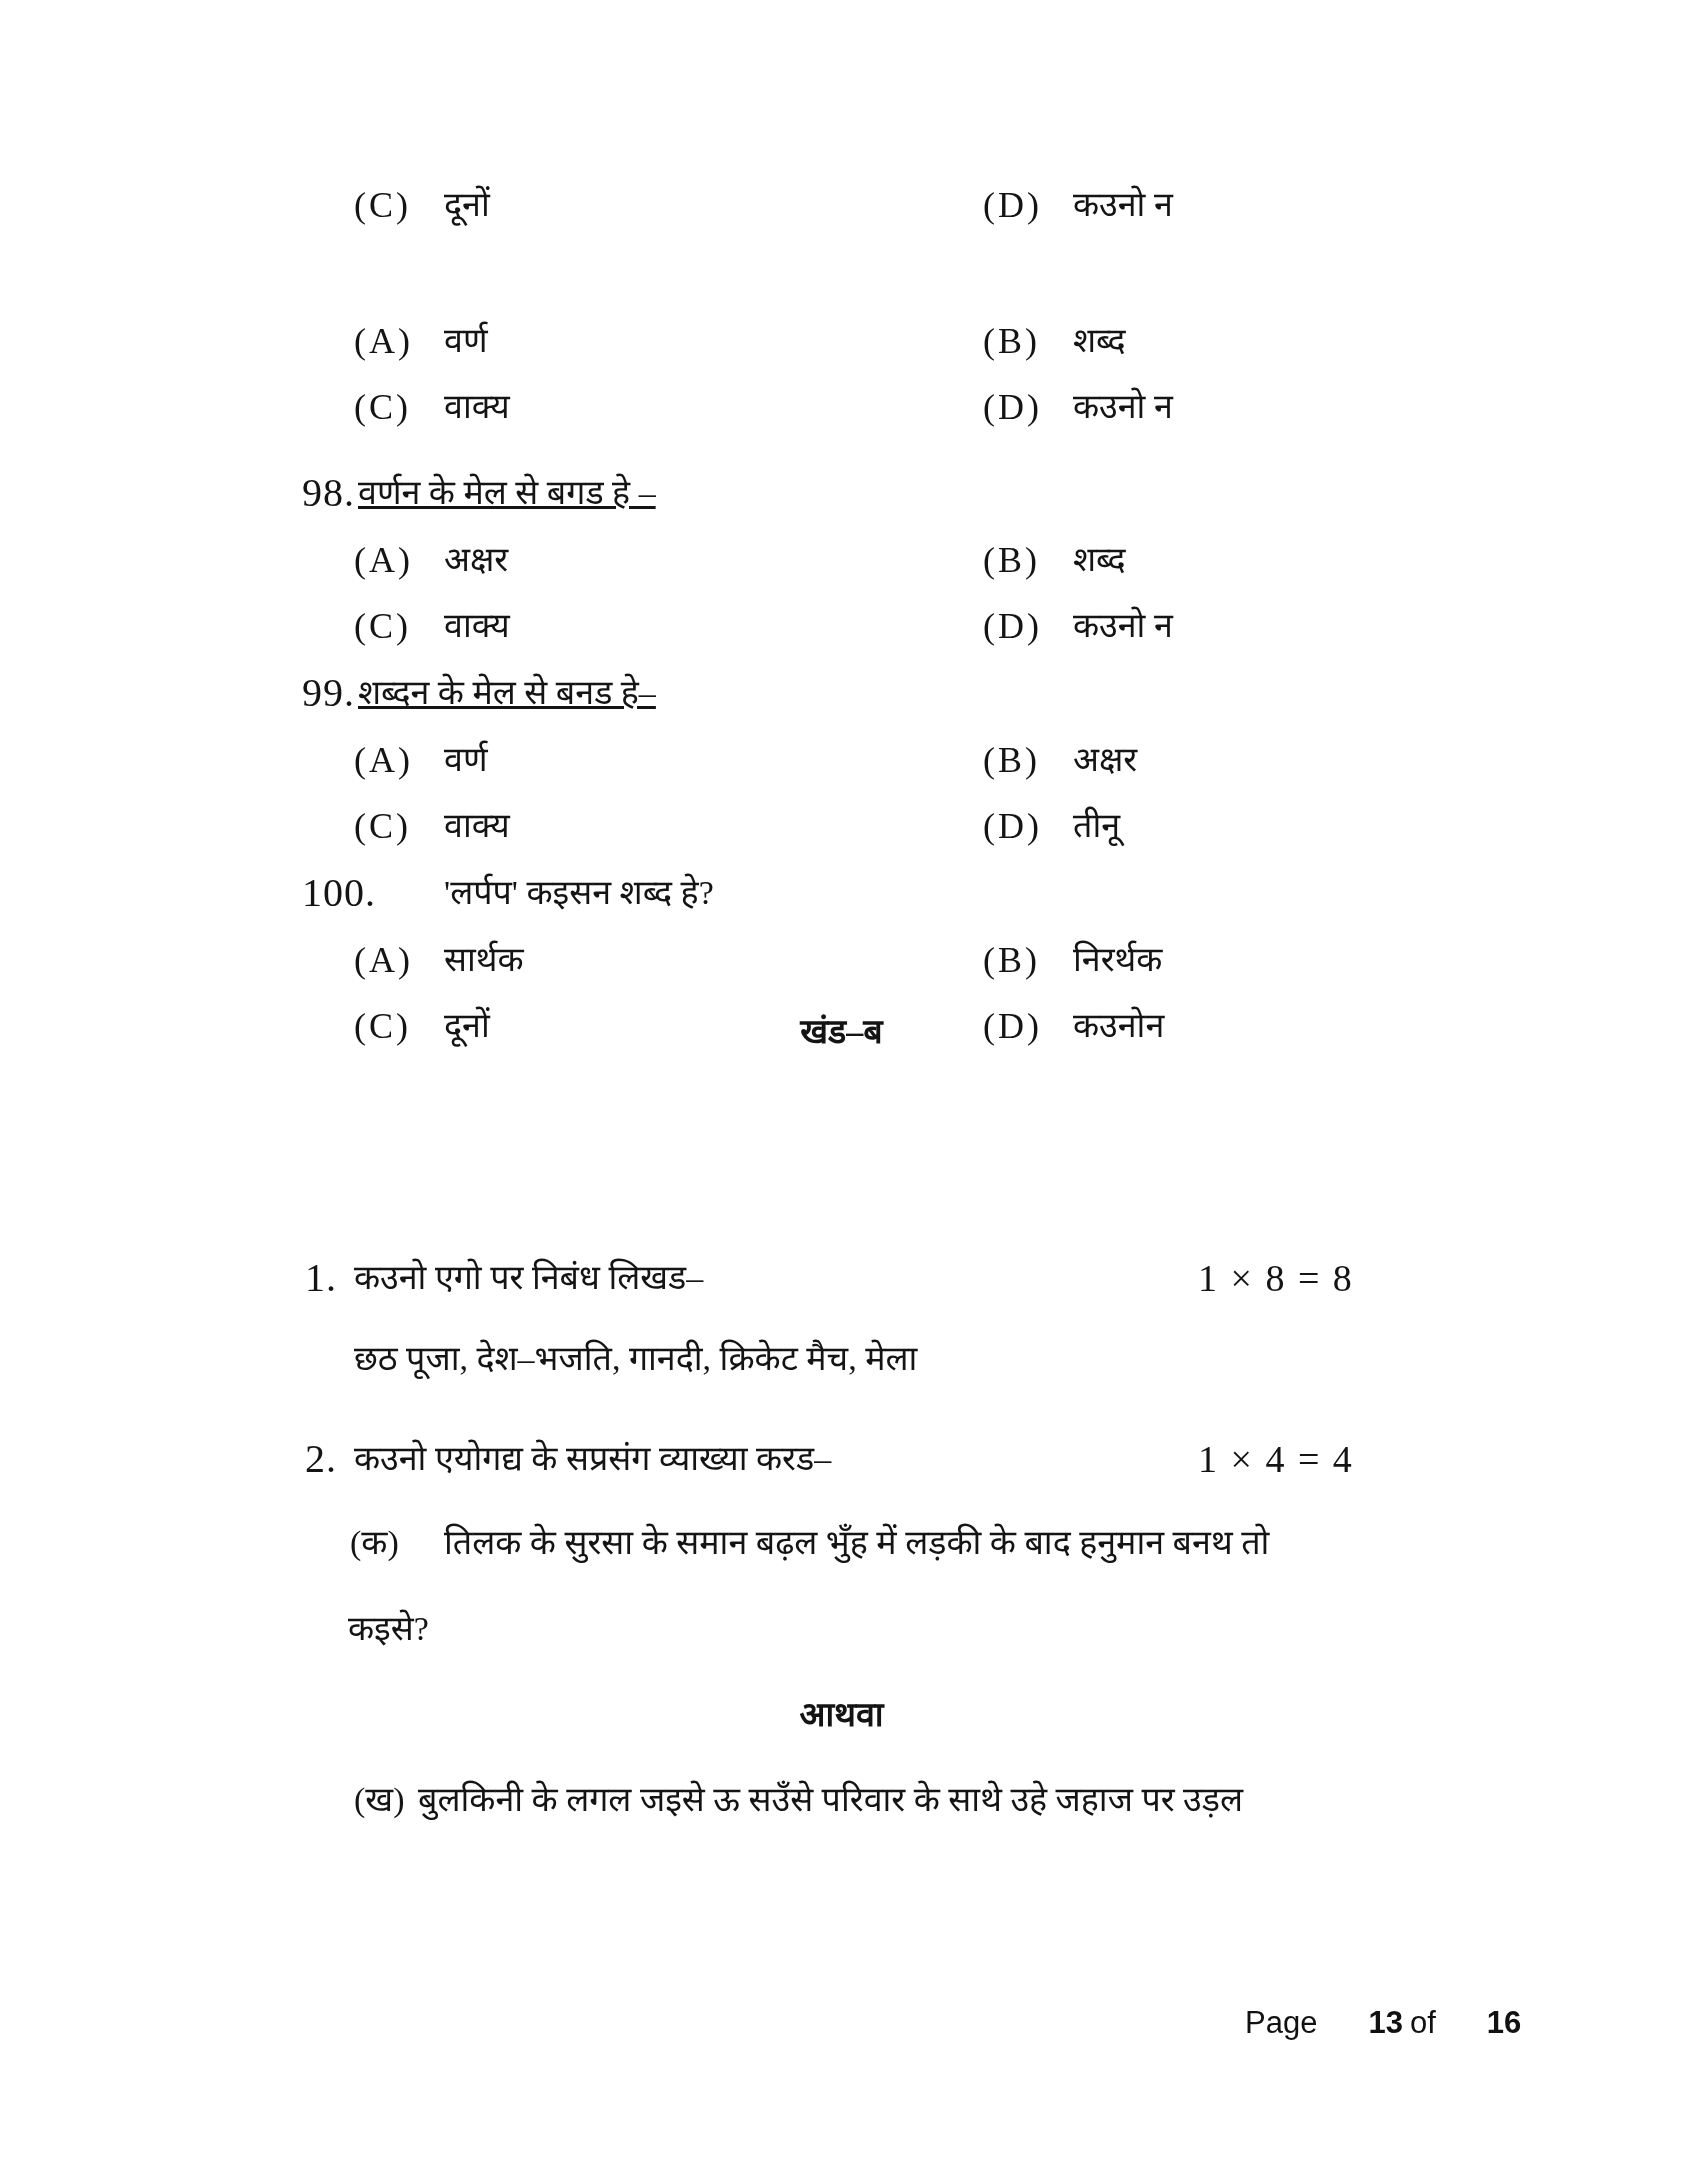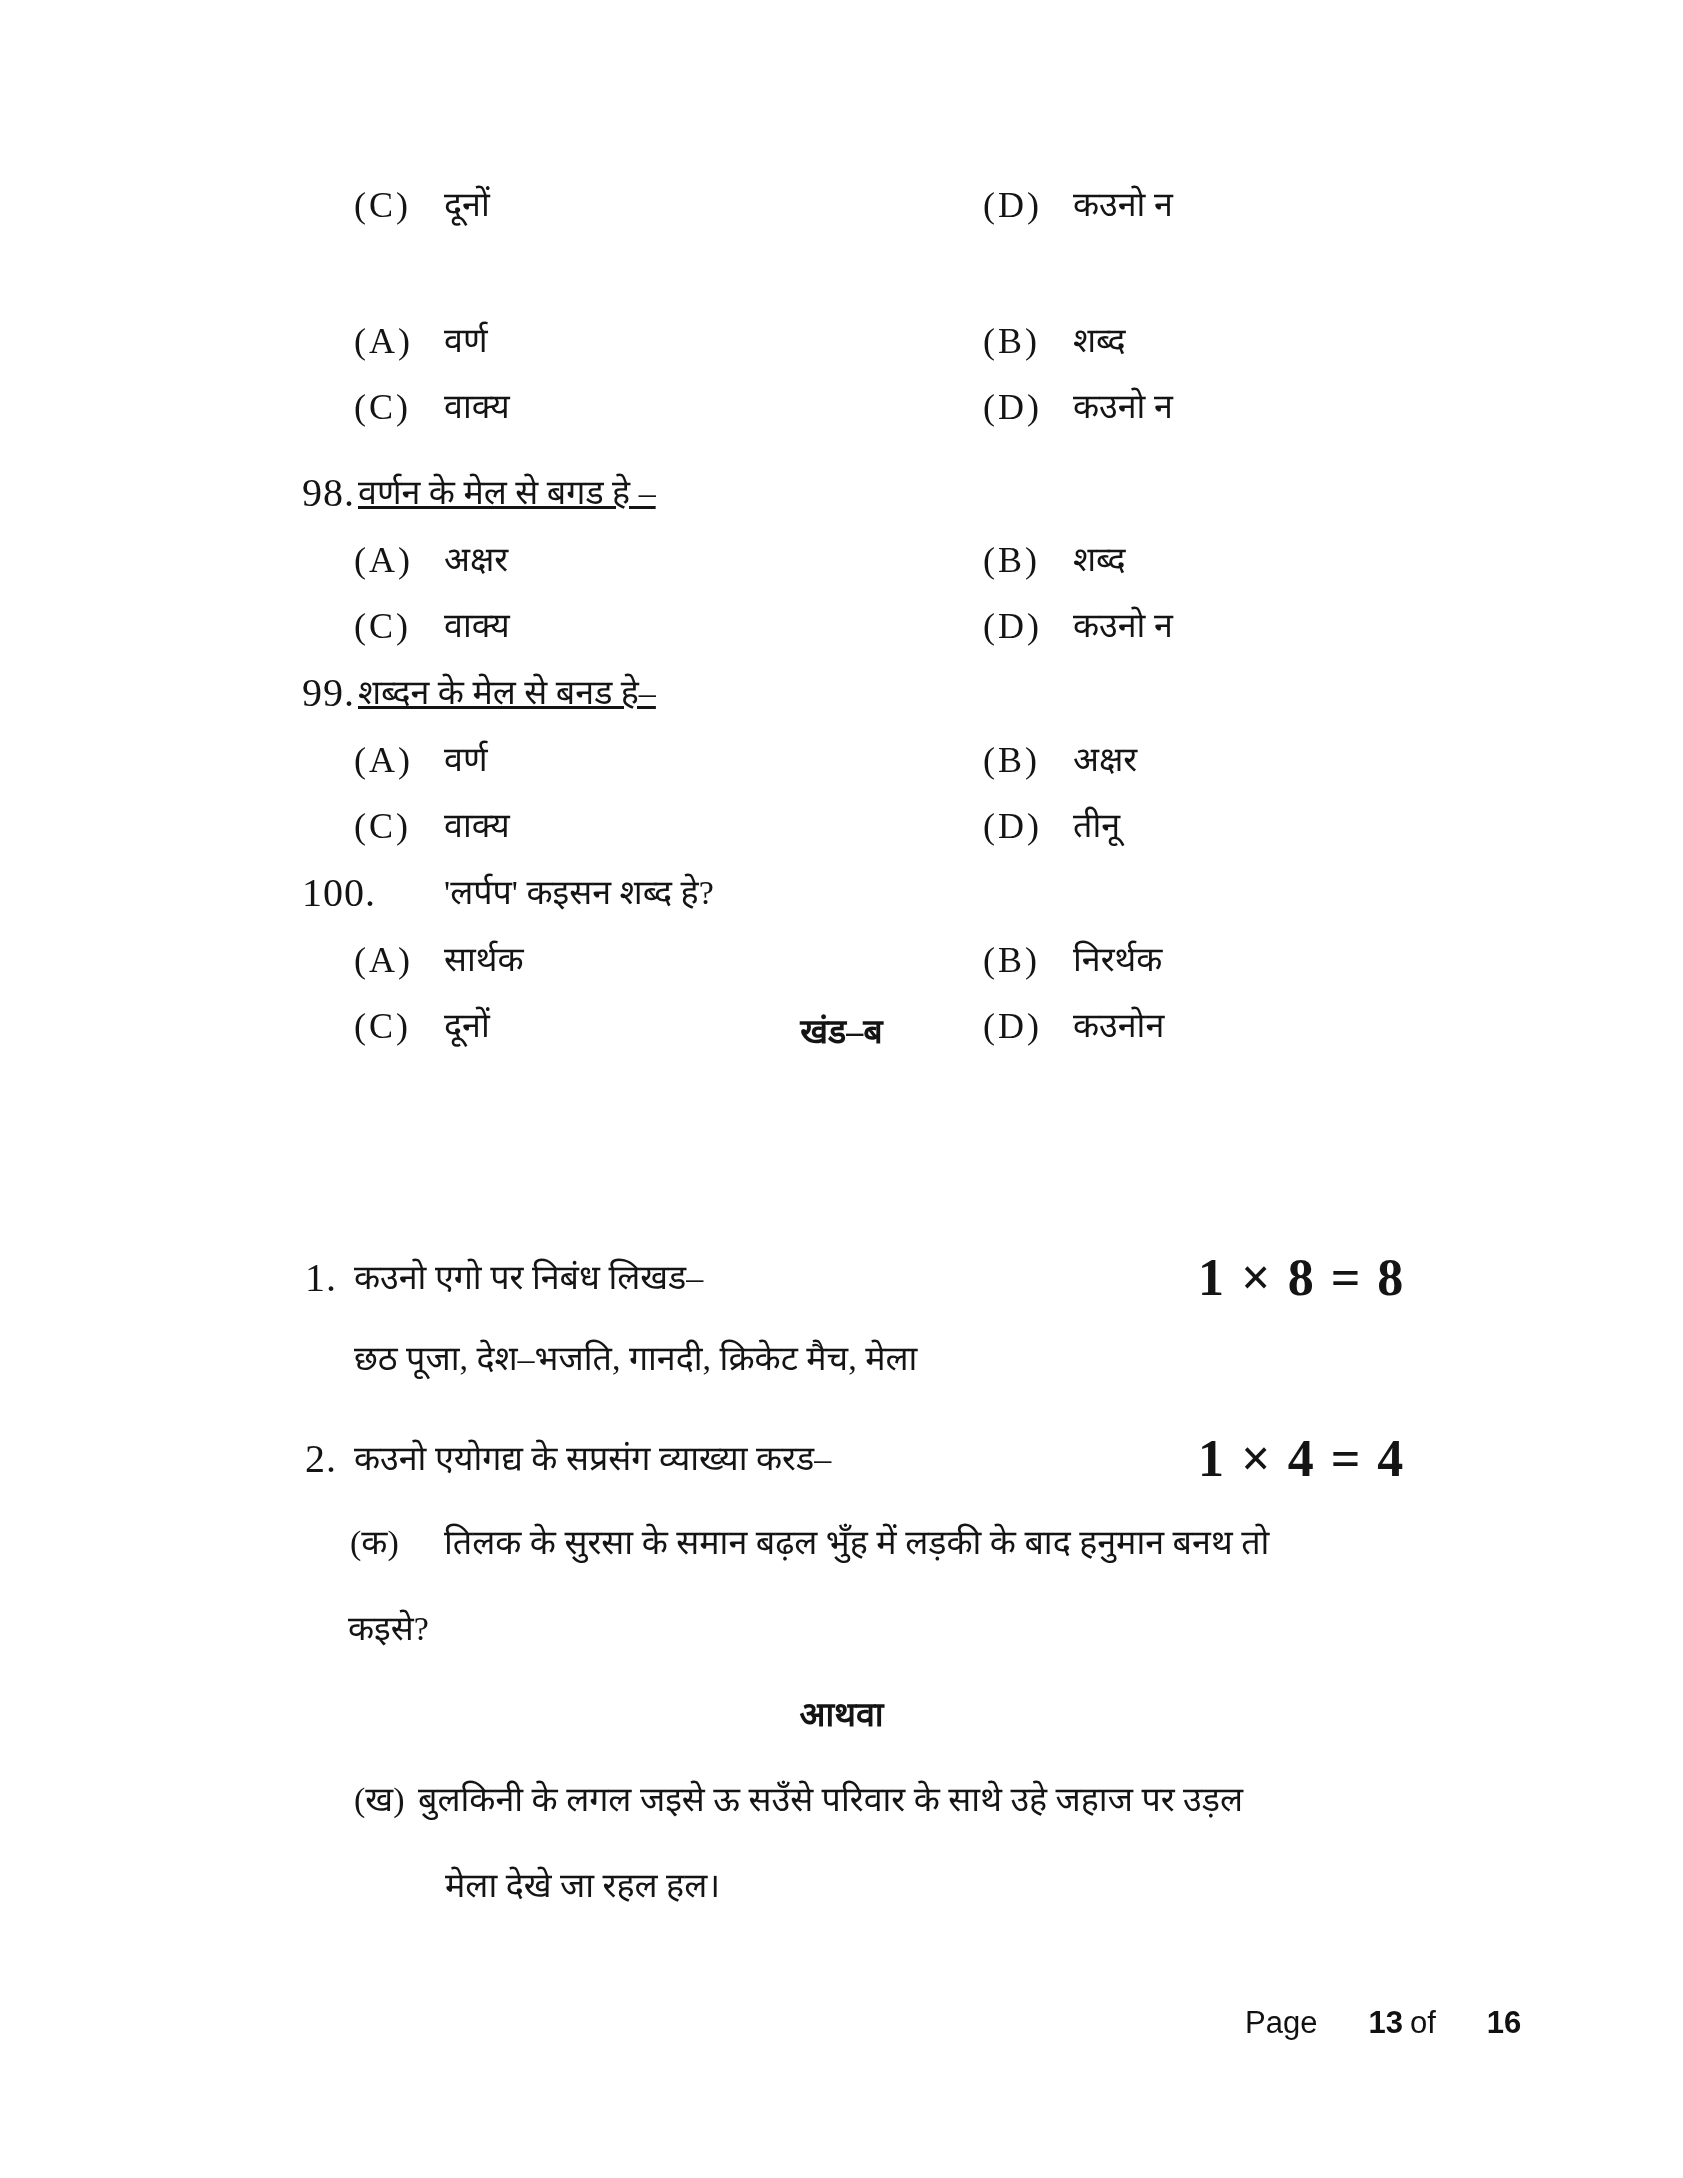--- a/index.html
+++ b/index.html
@@ -14,21 +14,21 @@
   }
   .abs-row { position:absolute; left:0; right:0; height:51px; }
   .cell { position:absolute; top:0; white-space:nowrap; }
 
   
   .dev { font-size:34px; line-height:48px; font-family:"Liberation Serif","DejaVu Sans",serif; }
 
   
   .qnum   { font-size:40px; line-height:48px; letter-spacing:1px; }
   .olabel { font-size:36px; line-height:48px; letter-spacing:3px; }
-  .marks  { font-size:52px; line-height:48px; letter-spacing:2px;font-weight:bold; }
+  .marks  { font-size:38px; line-height:48px; letter-spacing:2px; }
 
   
   .x-qnum   { left:302px; }
   .x-qtext  { left:368px; }
   .x-qtext-tight { left:358px;text-decoration:underline; }
   .x-qtext-far   { left:444px; }
   .x-olabel-l { left:354px; }
   .x-otext-l  { left:444px; }
   .x-olabel-r { left:983px; }
   .x-otext-r  { left:1073px; }
@@ -158,22 +158,19 @@
   </div>
 
   <div class="abs-row" style="top:1605px">
     <span class="cell dev x-kaise">कइसे?</span>
   </div>
 
   <div class="abs-row" style="top:1776px">
     <span class="cell dev x-khalabel">(ख)</span>
     <span class="cell dev x-khatext">बुलकिनी के लगल जइसे ऊ सउँसे परिवार के साथे उहे जहाज पर उड़ल</span>
   </div>
-  <div class="abs-row" style="top:1862px">
-    <span class="cell dev x-mela">मेला देखे जा रहल हल।</span>
-  </div>
 
   <div class="footer">
     <span>Page</span><span><b>13</b></span><span>of</span><span><b>16</b></span>
   </div>
 
 </div>
 
 
 </body></html>

